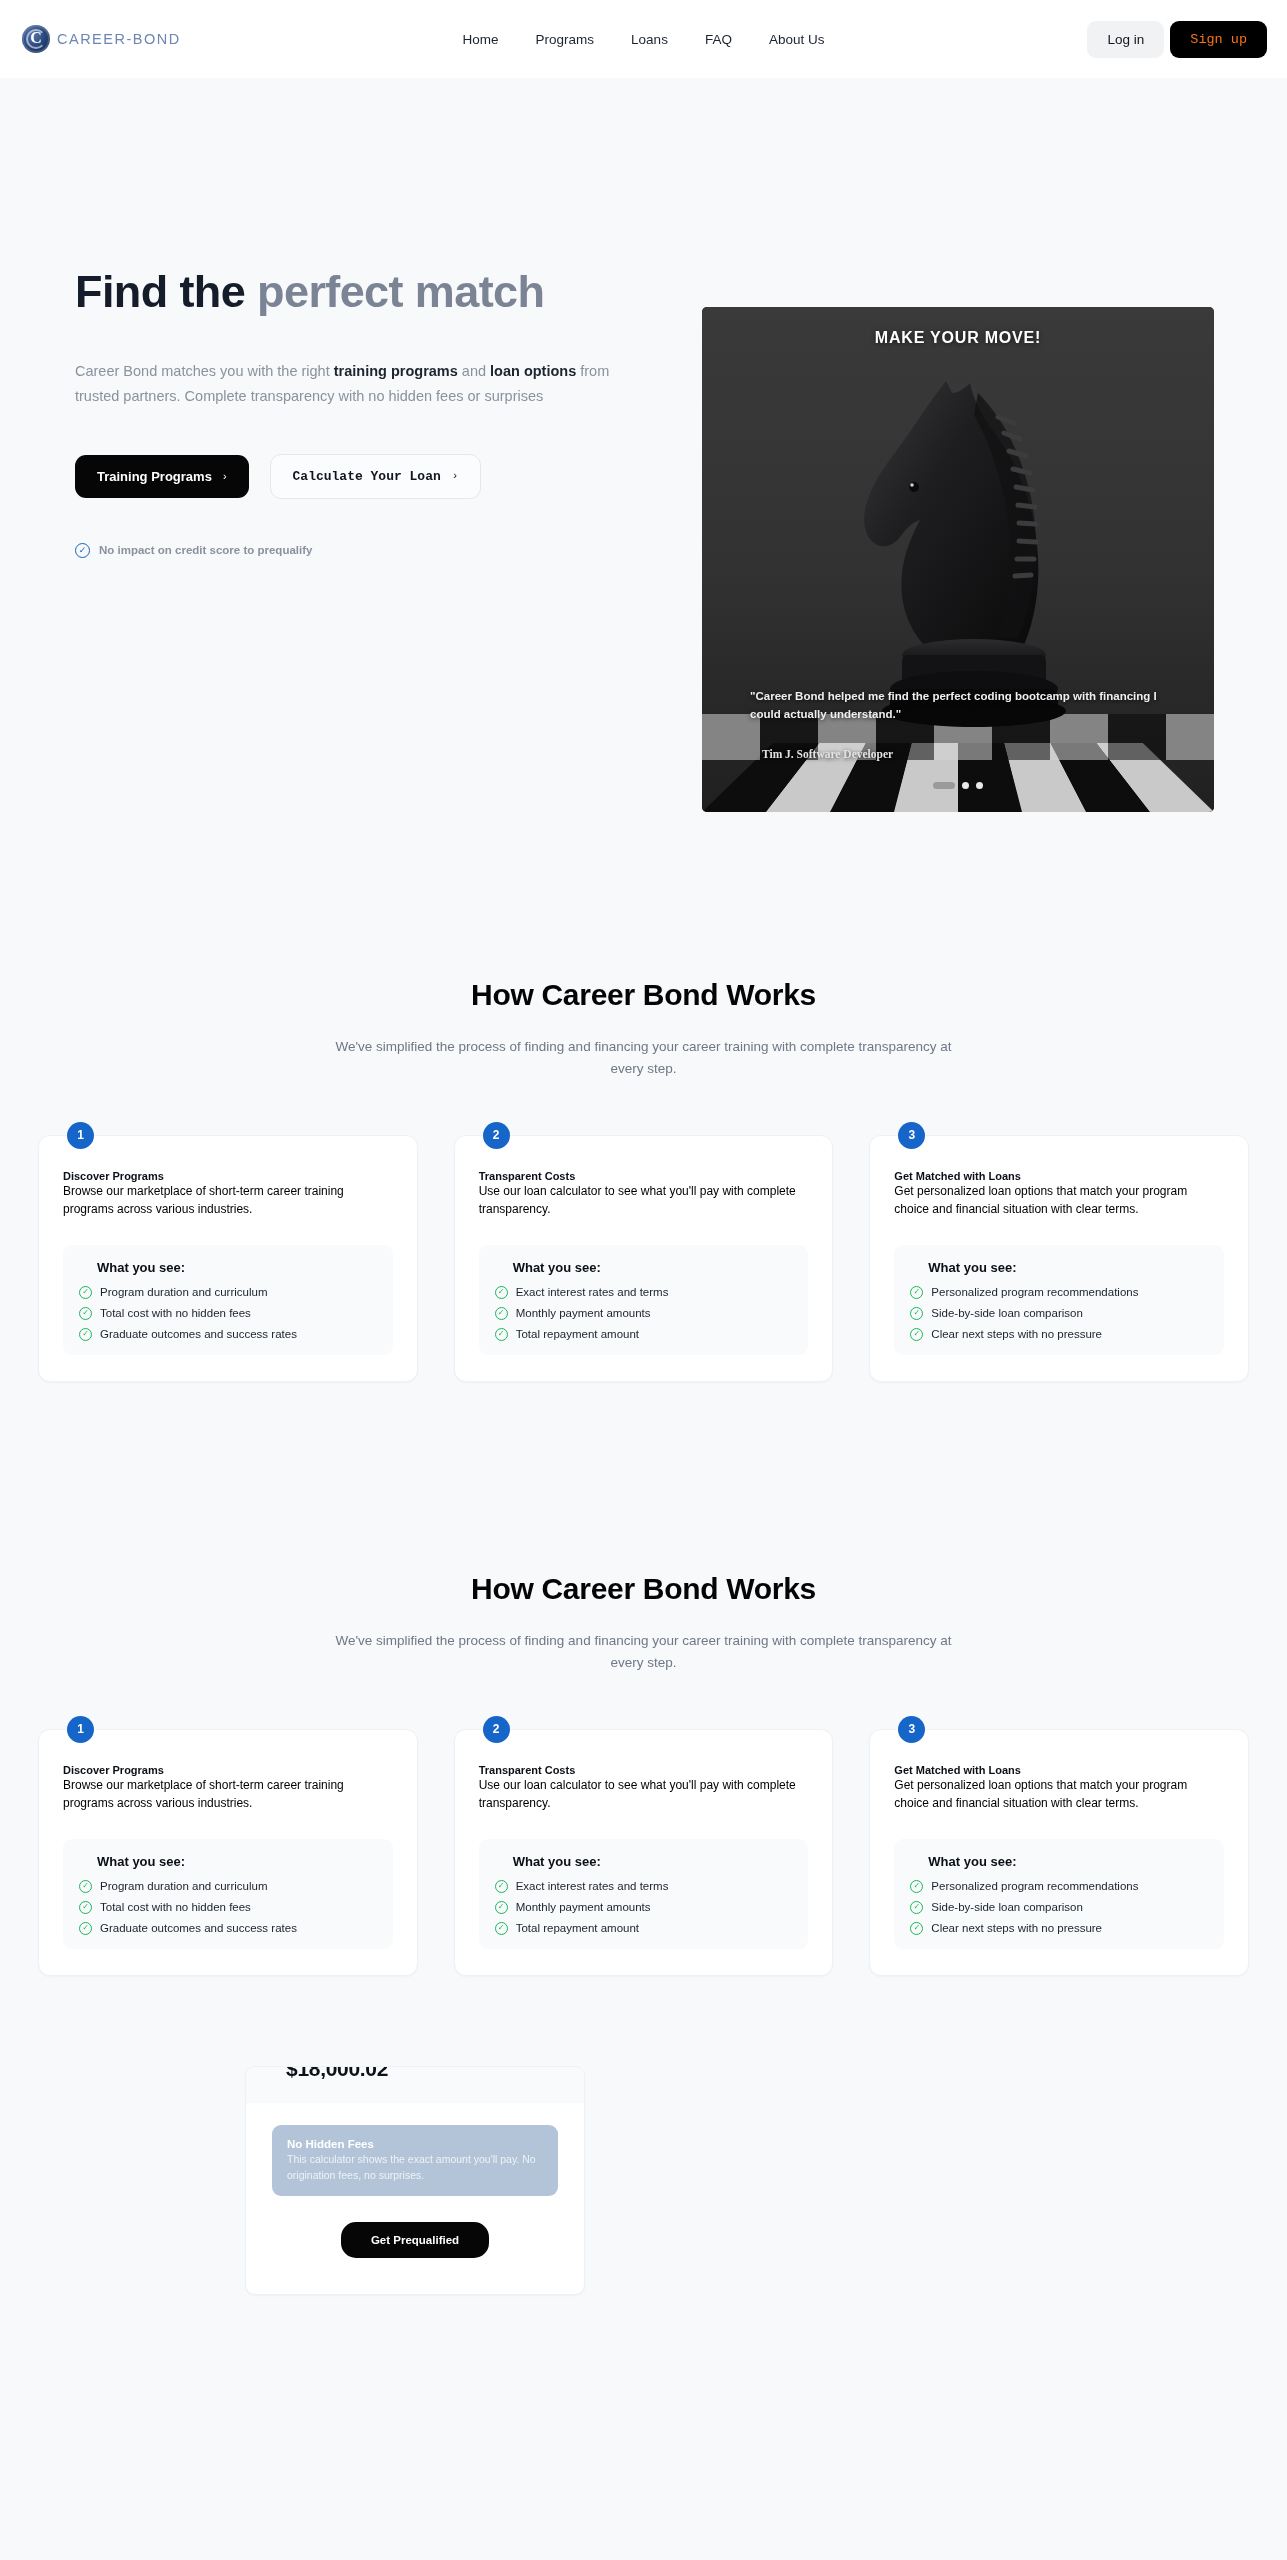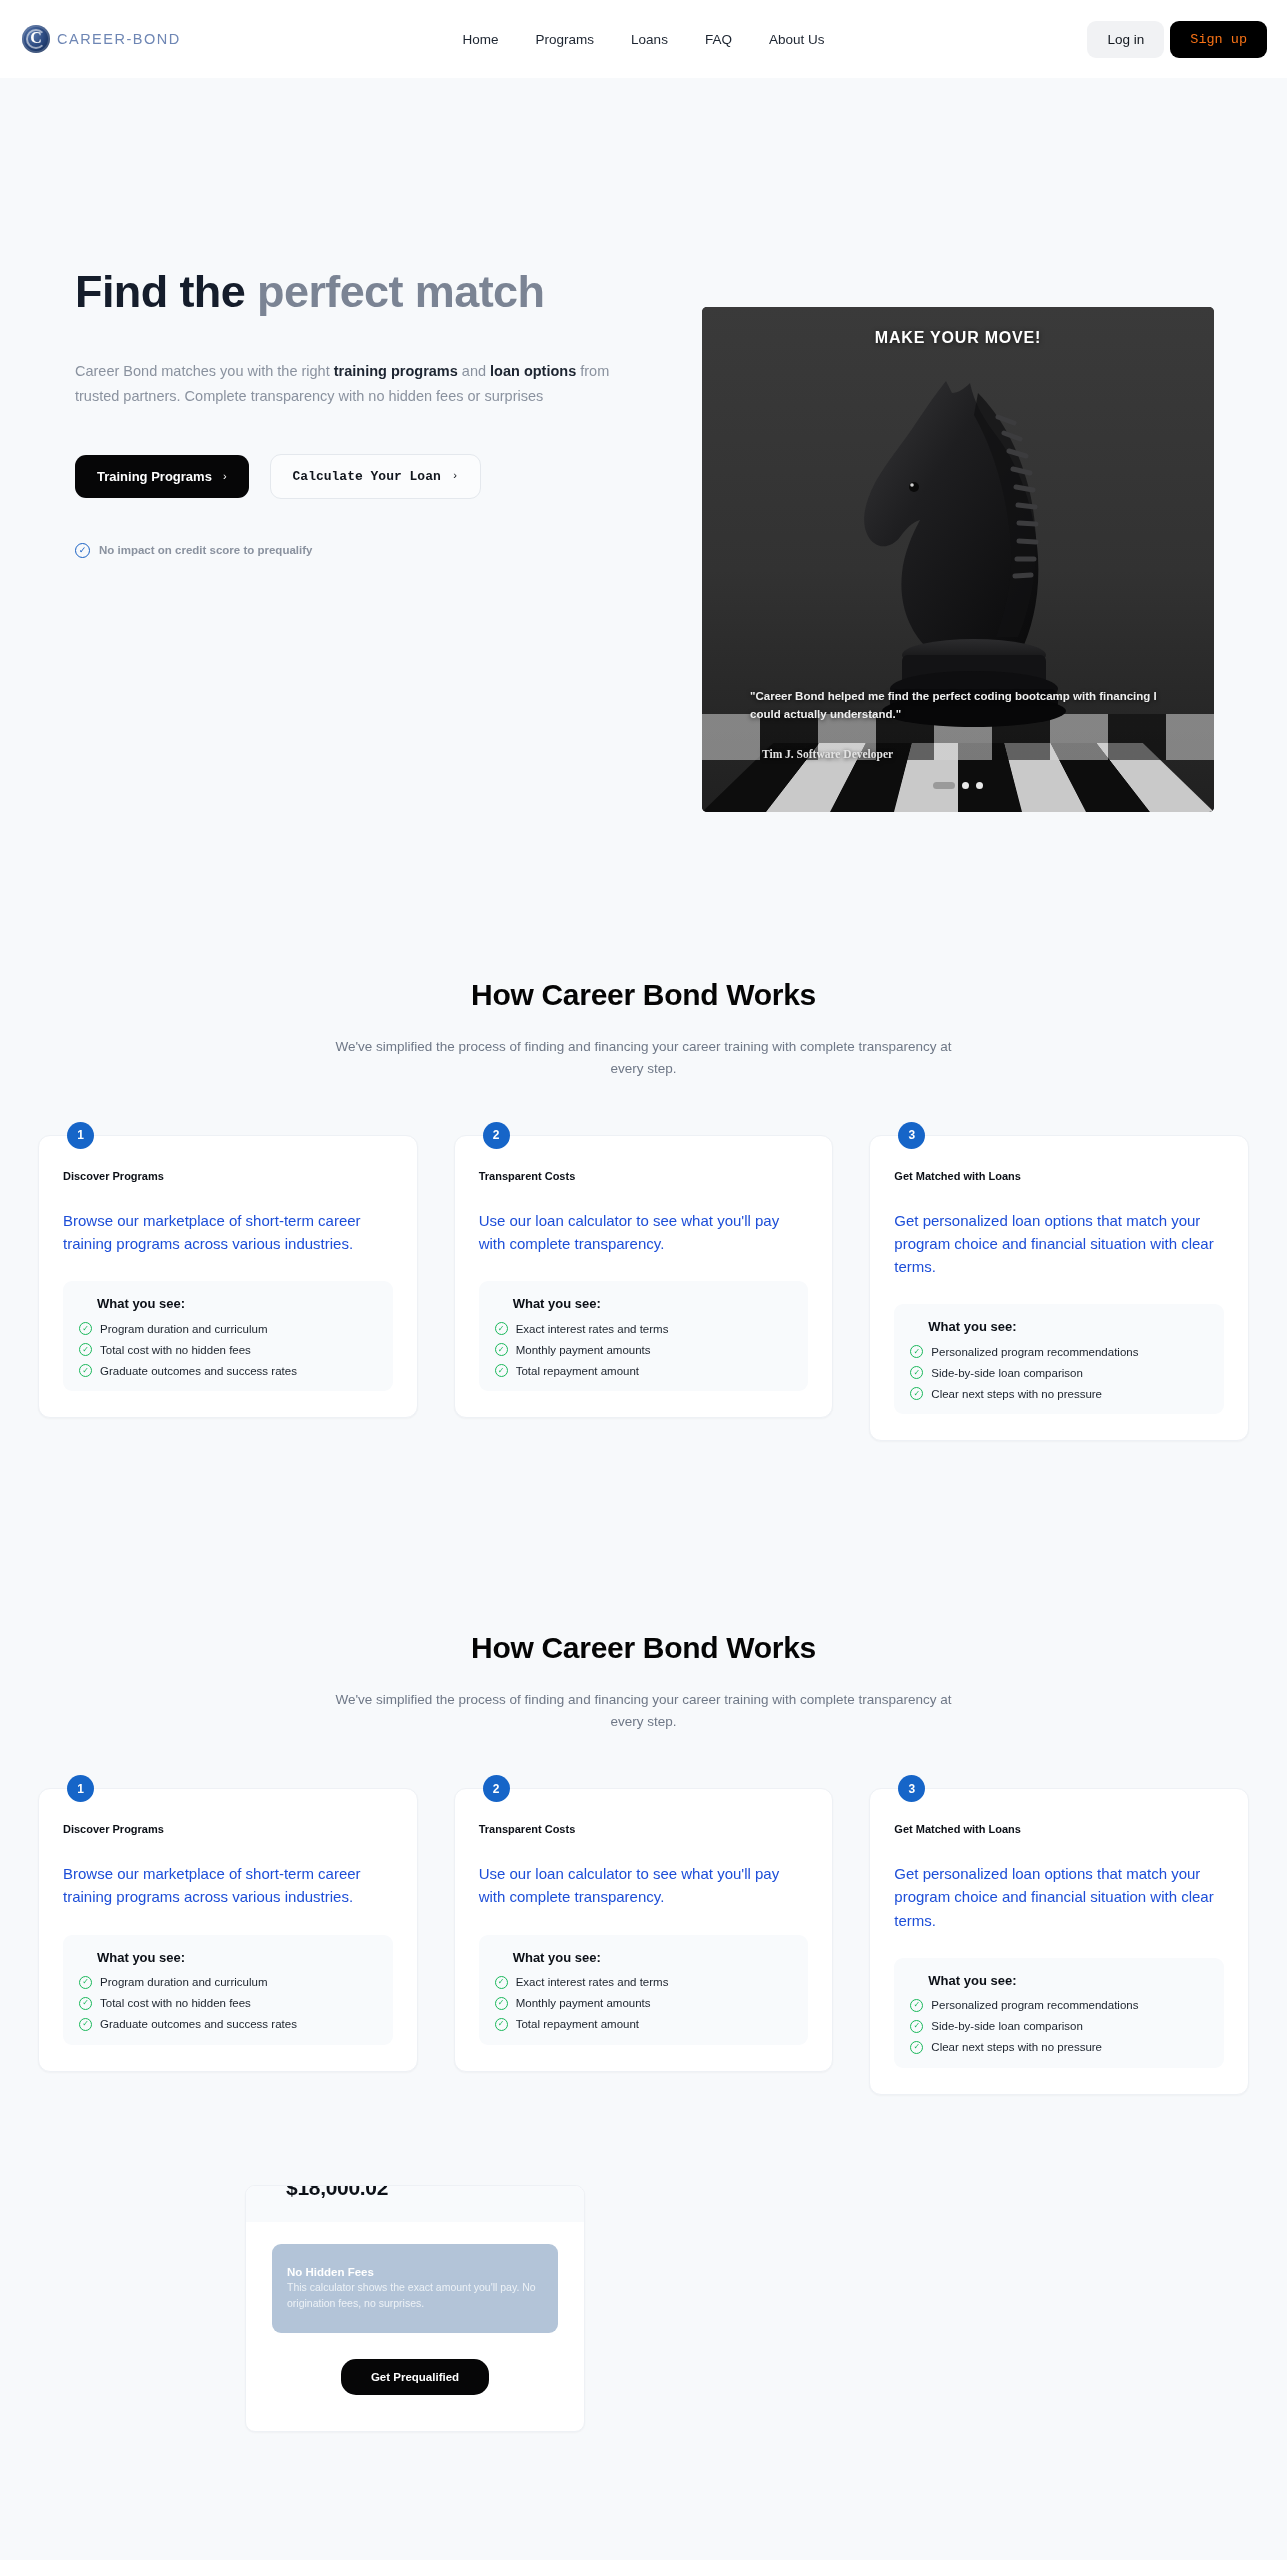--- a/index.html
+++ b/index.html
@@ -165,21 +165,21 @@
     padding: 26px 24px 26px 24px; position: relative; min-height: 245px;
     box-shadow: 0 1px 2px rgba(16,24,40,0.035);
   }
   .badge {
     position: absolute; top: -14px; left: 28px;
     width: 27px; height: 27px; border-radius: 50%; background: #1665c8;
     color: #fff; font-size: 12px; font-weight: 700;
     display: flex; align-items: center; justify-content: center;
   }
   .card-h { font-size: 11px; font-weight: 700; color: #0b0f16; margin-top: 8px; }
-  .card-p { font-size: 15px; line-height: 1.55; color: #1d4ed8; margin-top: 27px; }
+  .card-p { font-size: 12px; line-height: 1.55; color: #000000; margin-top: 0; }
   .panel {
     margin-top: 26px; background: #f8fafc; border-radius: 9px; padding: 15px 16px 14px;
   }
   .panel-h { font-size: 13px; font-weight: 700; color: #0b0f16; margin-left: 18px; }
   .panel ul { list-style: none; margin-top: 11px; }
   .panel li {
     display: flex; align-items: center; gap: 8px;
     font-size: 11.5px; color: #1b222c; margin-bottom: 8px; font-weight: 400;
   }
   .panel li:last-child { margin-bottom: 0; }
@@ -224,21 +224,21 @@
     font-size: 10.5px; color: #404853; font-weight: 700;
   }
   .amount-box {
     background: #f8fafc; padding: 0 20px 22px; margin: 0 -26px;
   }
   .amount-big {
     font-size: 21px; font-weight: 700; color: #0d1118; letter-spacing: -0.3px;
     padding-left: 20px; padding-top: 0; margin-top: -10px;
   }
   .note {
-    margin-top: 22px; background: #b3c4d8; border-radius: 9px; padding: 22px 15px;
+    margin-top: 22px; background: #b3c4d8; border-radius: 9px; padding: 13px 15px;
   }
   .note-h { font-size: 11.5px; font-weight: 700; color: #ffffff; }
   .note-p { font-size: 10.5px; line-height: 1.5; color: #edf2f7; margin-top: 2px; }
   .btn-prequal {
     display: block; margin: 26px auto 0; background: #060607; color: #fff;
     border: none; border-radius: 15px; font-size: 11.5px; font-weight: 700;
     padding: 12px 30px; cursor: pointer; font-family: "Liberation Sans", sans-serif;
   }
   .spacer-lg { height: 190px; }
 </style>

